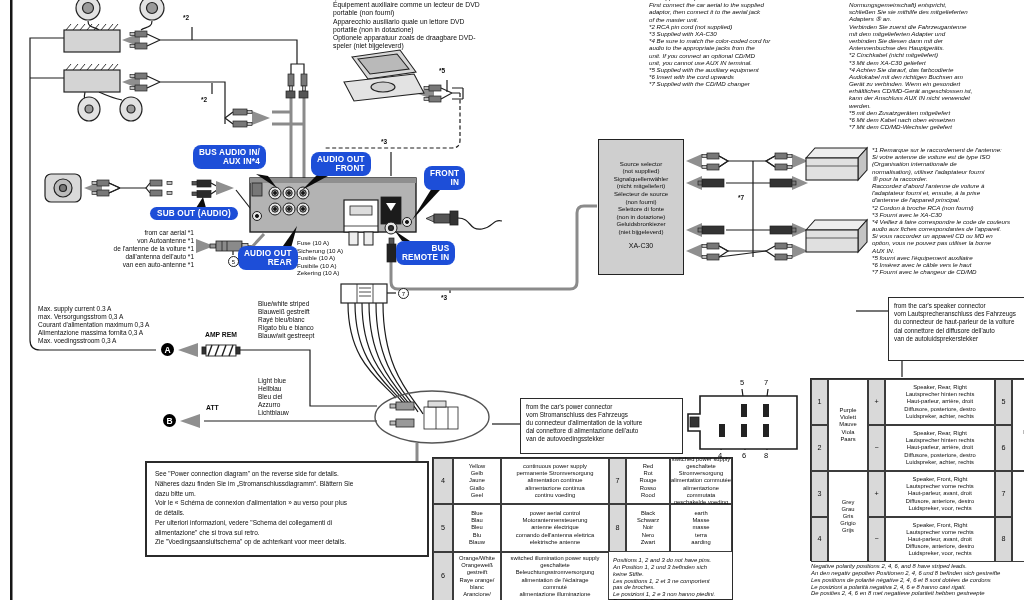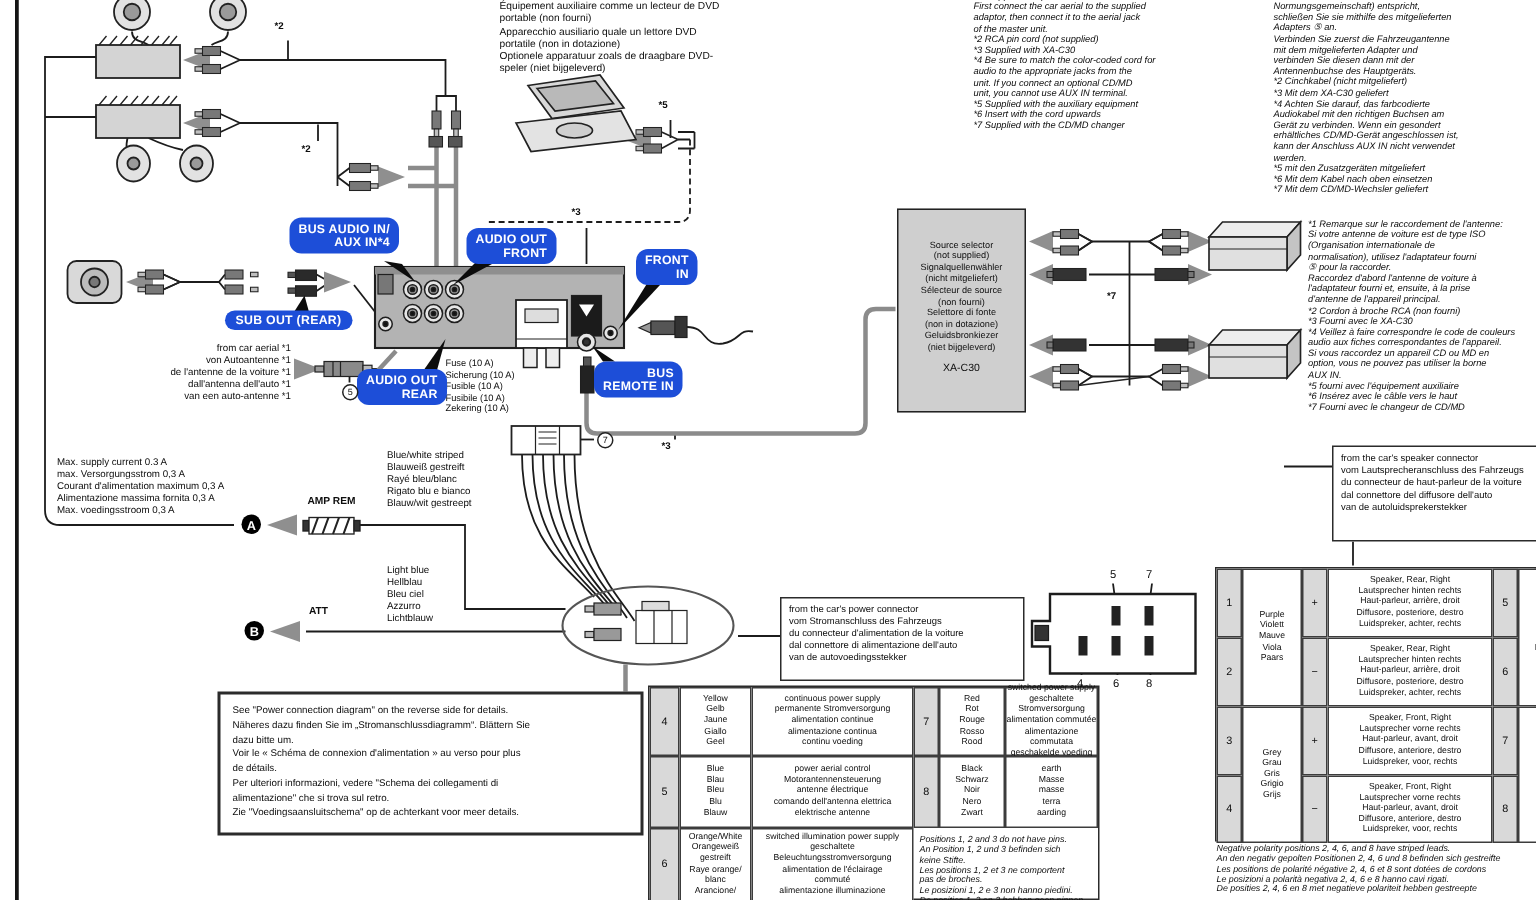--- a/index.html
+++ b/index.html
@@ -396,21 +396,21 @@
   <div class="bubble" style="left:193px;top:145px;">BUS AUDIO IN/
 AUX IN*4</div>
   <div class="bubble" style="left:311px;top:152px;">AUDIO OUT
 FRONT</div>
   <div class="bubble" style="left:424px;top:166px;">FRONT
 IN</div>
   <div class="bubble" style="left:238px;top:246px;">AUDIO OUT
 REAR</div>
   <div class="bubble" style="left:396px;top:241px;">BUS
 REMOTE IN</div>
-  <div class="bubble" style="left:150px;top:207px;padding:2px 7px;">SUB OUT (REAR)</div>
+  <div class="bubble" style="left:150px;top:207px;padding:2px 7px;">SUB OUT (AUDIO)</div>
 
   <div class="t" style="left:297px;top:239px;font-size:6.2px;">Fuse (10 A)
 Sicherung (10 A)
 Fusible (10 A)
 Fusibile (10 A)
 Zekering (10 A)</div>
   <div class="t rt" style="left:30px;top:229px;width:164px;">from car aerial *1
 von Autoantenne *1
 de l'antenne de la voiture *1
 dall'antenna dell'auto *1

